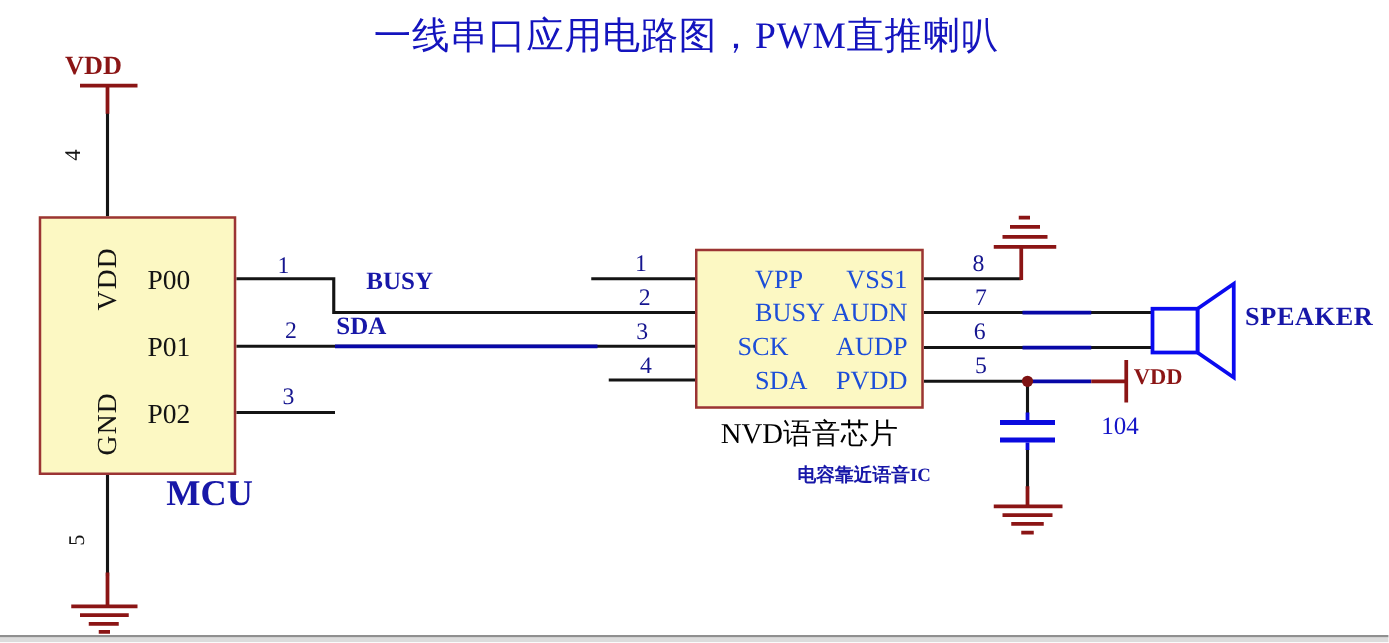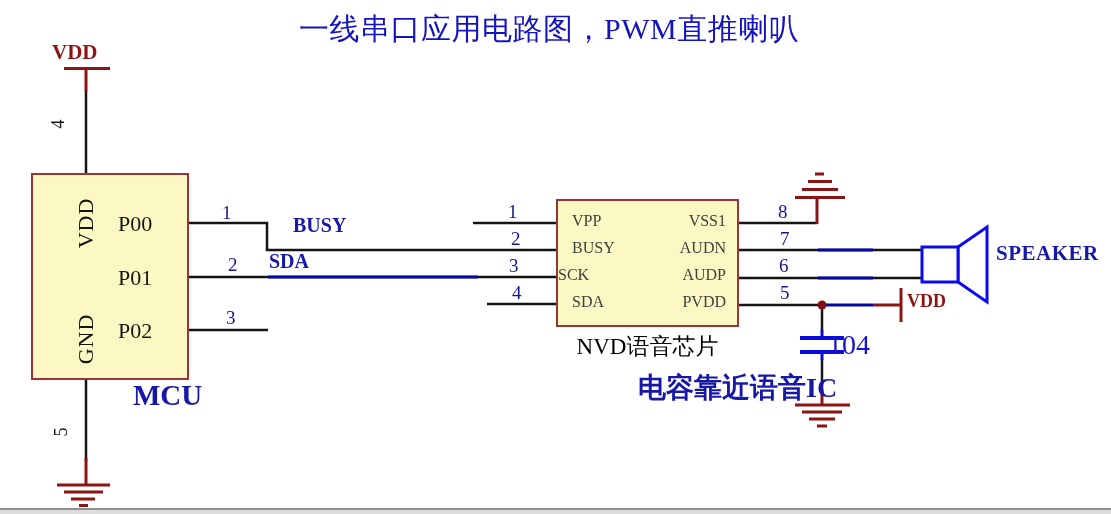--- a/index.html
+++ b/index.html
@@ -16,21 +16,21 @@
   .title{font-size:30px;font-weight:normal;color:#1414BE;letter-spacing:.5px;}
   .box{
     position:absolute;background:#FCF8C3;border:2.5px solid #9B3434;box-sizing:border-box;
   }
   .rot{
     display:flex;align-items:center;justify-content:center;
     transform:rotate(-90deg);transform-origin:center;
   }
   .side-lab{font-size:22px;color:#141414;letter-spacing:1px;}
   .port-lab{font-size:22px;color:#141414;}
-  .chip-pin{position:absolute;font-size:16px;color:#404040;white-space:nowrap;line-height:1;}
+  .chip-pin{position:absolute;font-size:21px;color:#1d4ed8;white-space:nowrap;line-height:1;margin-left:32px;}
   .pin-rot{font-size:18px;color:#141414;}
   .bottom-line{position:absolute;left:0;top:508px;width:1111px;height:2px;background:#8F8F8F;}
   .bottom-strip{position:absolute;left:0;top:510px;width:1111px;height:4px;background:#DCDCDC;}
 </style>
 </head>
 <body>
 
 <div class="canvas">
 
   <svg width="1111" height="514" viewBox="0 0 1111 514">
@@ -119,19 +119,19 @@
   <div class="t num" style="left:511px;top:229px;">2</div>
   <div class="t num" style="left:509px;top:256px;">3</div>
   <div class="t num" style="left:512px;top:283px;">4</div>
 
   <div class="t num" style="left:778px;top:202px;">8</div>
   <div class="t num" style="left:780px;top:229px;">7</div>
   <div class="t num" style="left:779px;top:256px;">6</div>
   <div class="t num" style="left:780px;top:283px;">5</div>
 
   <div class="t maroon-b" style="left:907px;top:292px;font-size:18px;">VDD</div>
-  <div class="t" style="left:828px;top:331px;font-size:28px;color:#1414C8;">104</div>
-  <div class="t navy-b" style="left:638px;top:374px;font-size:28px;">电容靠近语音IC</div>
+  <div class="t" style="left:881px;top:331px;font-size:20px;color:#1414C8;">104</div>
+  <div class="t navy-b" style="left:638px;top:374px;font-size:15px;">电容靠近语音IC</div>
   <div class="t navy-b" style="left:996px;top:243px;font-size:21px;letter-spacing:.5px;">SPEAKER</div>
 
   <div class="bottom-line"></div>
   <div class="bottom-strip"></div>
 </div>
 
 </body></html>

